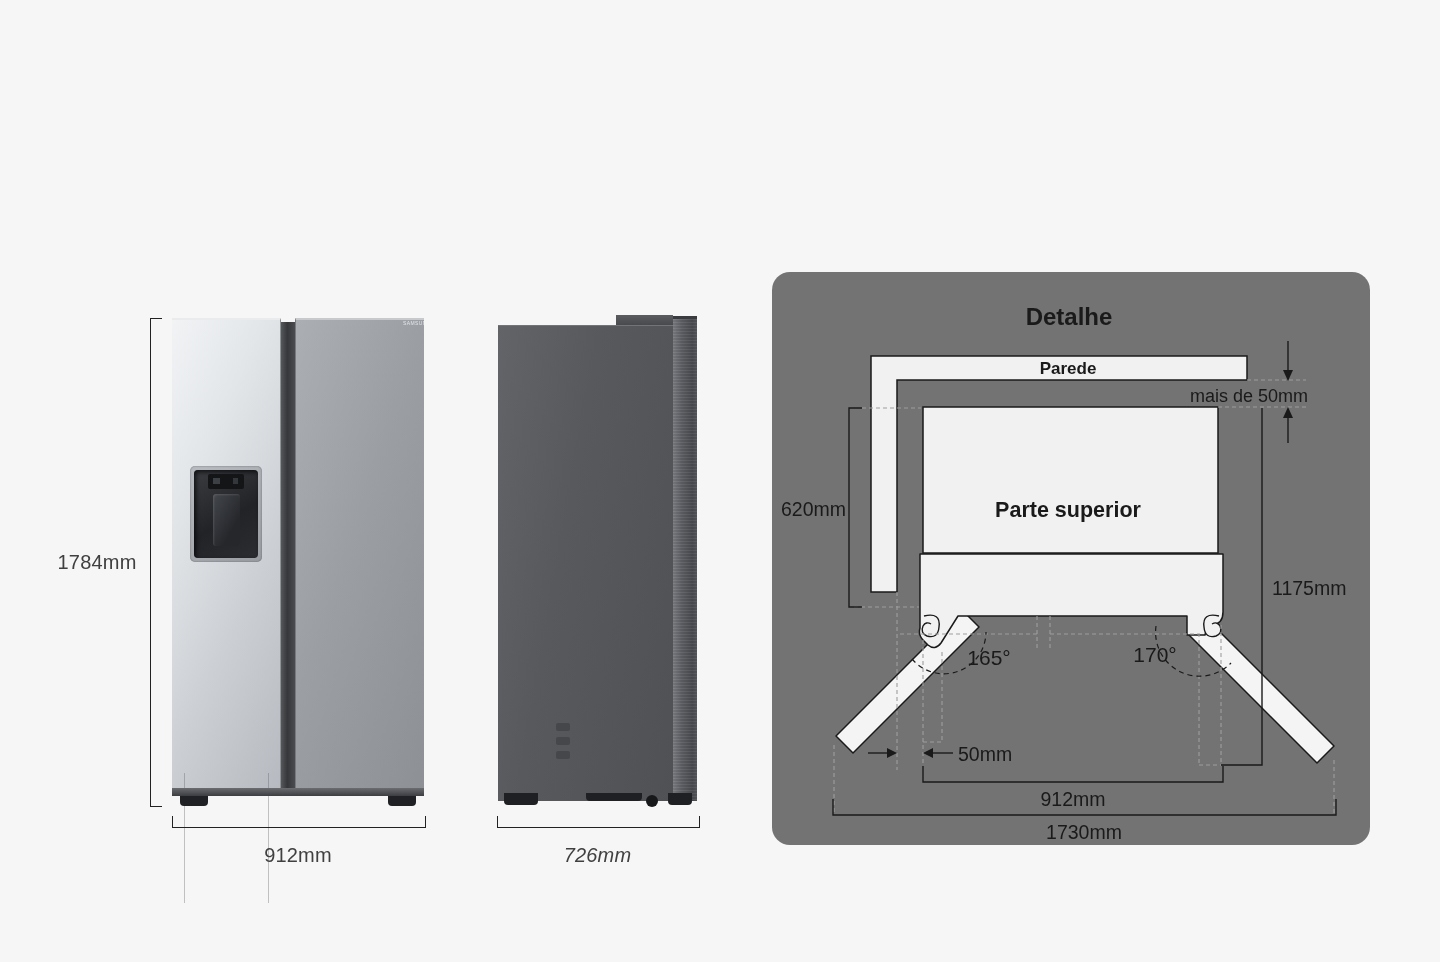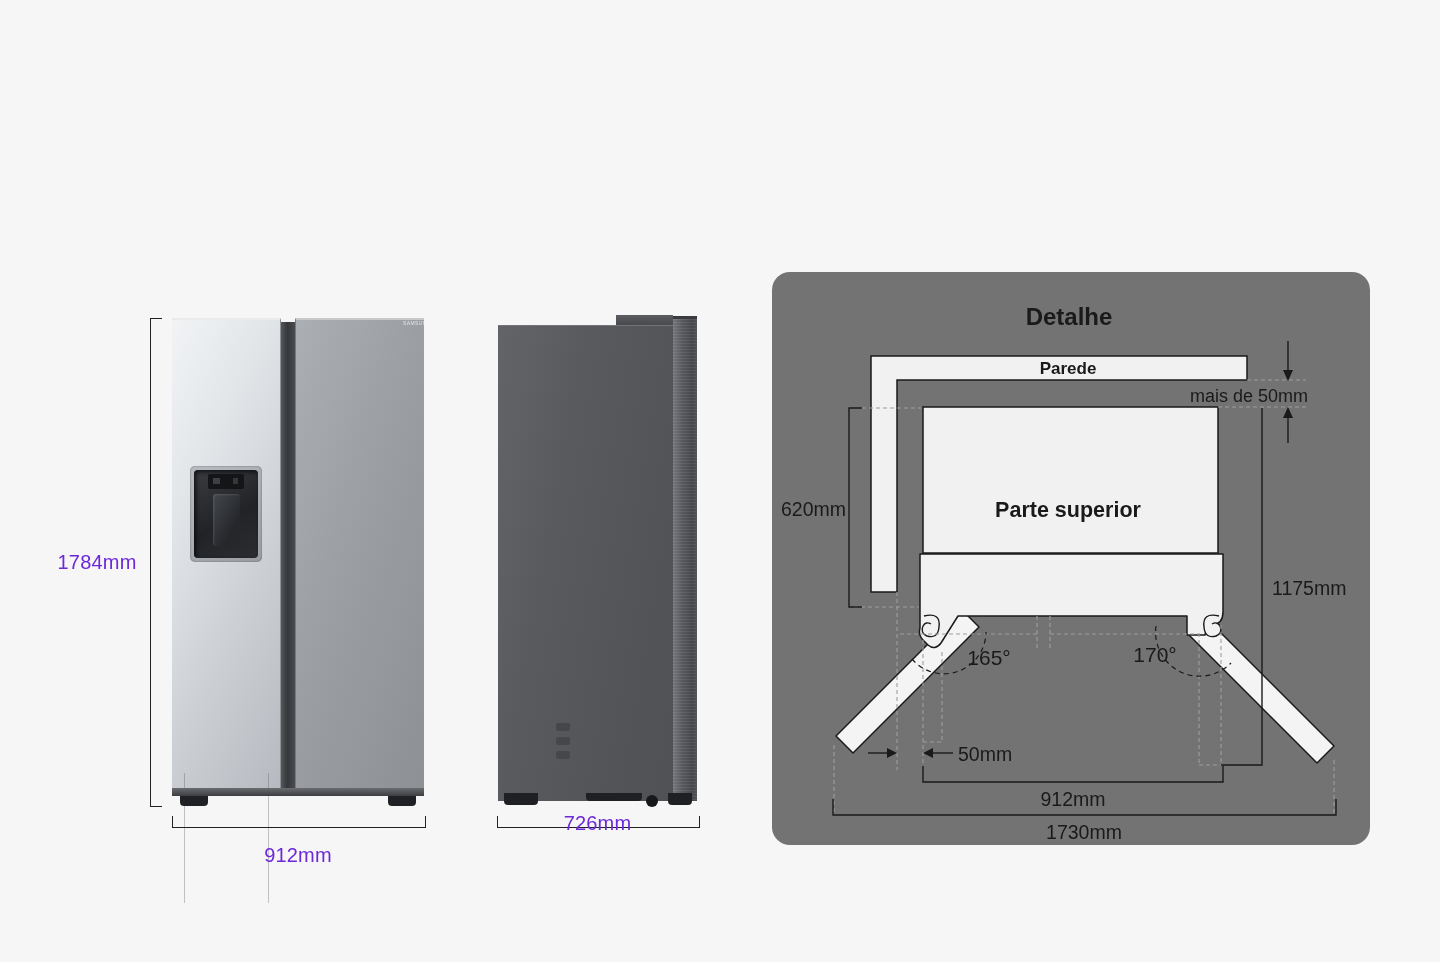--- a/index.html
+++ b/index.html
@@ -1,18 +1,18 @@
 <!DOCTYPE html>
 <html><head>
 <meta charset="utf-8">
 <style>
   html,body{margin:0;padding:0;background:#f6f6f7;font-family:"Liberation Sans",sans-serif;}
   #canvas{position:relative;width:1440px;height:962px;background:#f6f6f7;overflow:hidden;}
   .abs{position:absolute;}
-  .dimlabel{font-size:20px;color:#6d28d9;text-align:center;letter-spacing:0.2px;}
+  .dimlabel{font-size:20px;color:#404040;text-align:center;letter-spacing:0.2px;}
 
   
   .fridge-front{left:172px;top:318px;width:252px;height:487px;}
   .ff-doorL{left:0;top:0;width:109px;height:477px;
     background:linear-gradient(115deg,#f1f3f5 0%,#e3e6e9 28%,#ccd0d4 62%,#b6bac0 100%);
     border-top:2px solid #e9ebec;box-sizing:border-box;border-right:1px solid #8e9196;}
   .ff-mullion{left:109px;top:4px;width:14px;height:473px;
     background:linear-gradient(90deg,#55575b,#35373b 45%,#4a4c50);}
   .ff-doorR{left:123px;top:0;width:129px;height:477px;
     background:linear-gradient(108deg,#abaeb3 0%,#9b9fa4 45%,#8d9196 100%);
@@ -95,21 +95,21 @@
     <div class="abs fs-vent" style="top:408px"></div>
     <div class="abs fs-vent" style="top:422px"></div>
     <div class="abs fs-vent" style="top:436px"></div>
     <div class="abs fs-foot" style="left:6px;width:34px;"></div>
     <div class="abs fs-foot" style="left:88px;width:56px;height:8px;"></div>
     <div class="abs fs-wheel"></div>
     <div class="abs fs-foot" style="left:170px;width:24px;"></div>
   </div>
 
   <div class="abs hbracket" style="left:497px;top:816px;width:201px;height:11px;"></div>
-  <div class="abs dimlabel" style="left:497px;top:812px;width:201px;">726mm</div>
+  <div class="abs dimlabel" style="left:497px;top:844px;width:201px;font-style:italic;">726mm</div>
 
   <div class="abs card">
     <svg width="598" height="573" viewBox="772 272 598 573">
 
       <path d="M 871 356 H 1247 V 380 H 897 V 592 H 871 Z" fill="#f1f1f1" stroke="#1a1a1a" stroke-width="1.5"></path>
 
       <path d="M 962 610 L 836 736 L 853 753 L 979 627 Z" fill="#f4f4f4" stroke="#1a1a1a" stroke-width="1.5" stroke-linejoin="round"></path>
       <path d="M 1204 616 L 1334 746 L 1317 763 L 1187 633 Z" fill="#f4f4f4" stroke="#1a1a1a" stroke-width="1.5" stroke-linejoin="round"></path>
 
       <rect x="923" y="407" width="295" height="146" fill="#f1f1f1" stroke="#1a1a1a" stroke-width="1.5"></rect>

